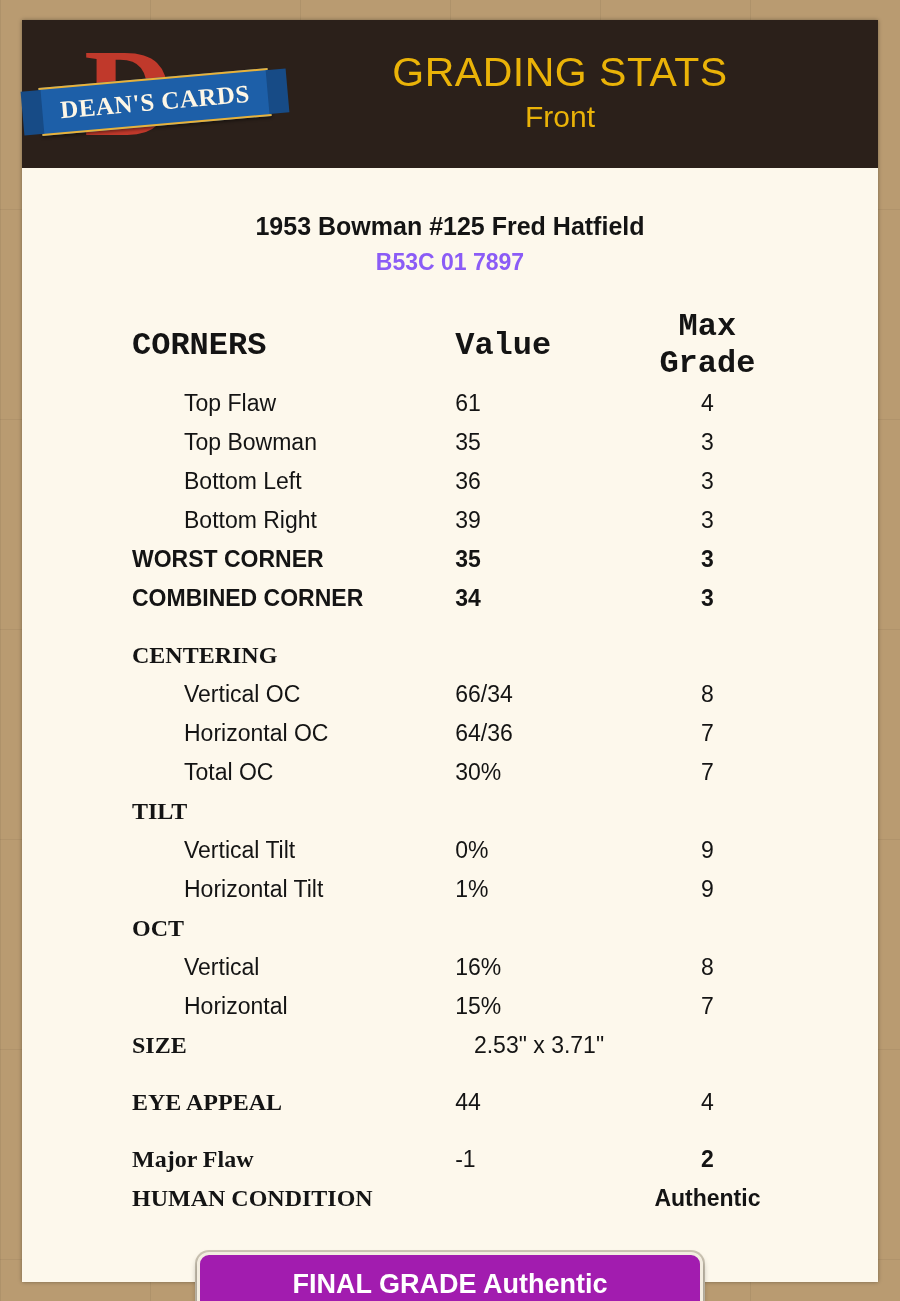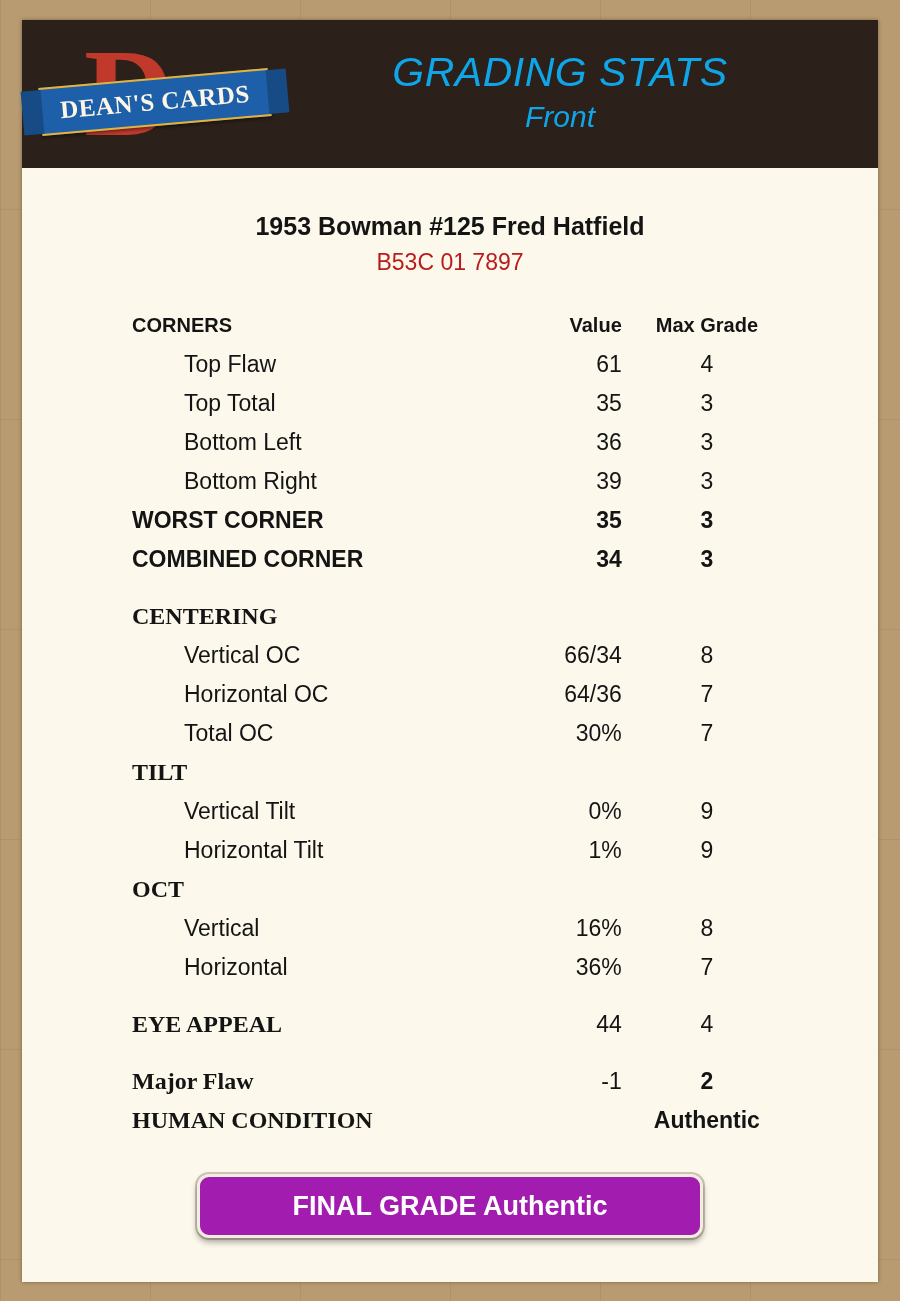--- a/index.html
+++ b/index.html
@@ -88,23 +88,22 @@
     width: 20px;
     height: 44px;
     background: #174b86;
     top: 0;
   }
   .logo .ribbon .tail-l { left: -18px; }
   .logo .ribbon .tail-r { right: -18px; }
   .header-titles {
     flex: 1;
     text-align: center;
-    color: #0ea5e9;
+    color: #eab308;
     padding-right: 40px;
-    font-style: italic;
   }
   .header-titles .t1 {
     font-size: 41px;
     letter-spacing: 0.5px;
     line-height: 1.1;
   }
   .header-titles .t2 {
     font-size: 30px;
     line-height: 1.45;
   }
@@ -114,39 +113,40 @@
   .card-title {
     text-align: center;
     font-size: 25px;
     font-weight: bold;
     color: #141414;
     margin: 14px 0 0 0;
   }
   .card-serial {
     text-align: center;
     font-size: 23px;
-    color: #b91c1c;
+    color: #8b5cf6;
     margin: 8px 0 0 0;
+    font-weight: bold;
   }
   table.stats {
     margin: 30px 0 0 110px;
     border-collapse: collapse;
     width: 660px;
   }
   table.stats td {
     font-size: 23px;
     color: #141414;
     padding: 2px 0;
     height: 35px;
     vertical-align: middle;
   }
   td.c-label { width: 300px; text-align: left; }
-  td.c-value { width: 180px; text-align: right; }
+  td.c-value { width: 180px; text-align: left; }
   td.c-max   { width: 180px; text-align: center; }
-  tr.head td { font-weight: bold; font-size: 20px; }
+  tr.head td { font-weight: bold; font-size: 32px; font-family: Liberation Mono, monospace; }
   tr.section td.c-label { font-weight: bold; font-size: 24px; font-family: Liberation Serif, serif; }
   tr.indent td.c-label { padding-left: 52px; }
   tr.spacer td { height: 18px; padding: 0; }
   tr.bold td { font-weight: bold; }
   td.red { color: #8c1b22; font-weight: bold; }
   td.size-val {
     text-align: center;
     padding-left: 0;
   }
   .final-wrap {
@@ -206,21 +206,21 @@
           <td class="c-value">Value</td>
           <td class="c-max">Max Grade</td>
         </tr>
 
         <tr class="indent">
           <td class="c-label">Top Flaw</td>
           <td class="c-value">61</td>
           <td class="c-max">4</td>
         </tr>
         <tr class="indent">
-          <td class="c-label">Top Total</td>
+          <td class="c-label">Top Bowman</td>
           <td class="c-value">35</td>
           <td class="c-max">3</td>
         </tr>
         <tr class="indent">
           <td class="c-label">Bottom Left</td>
           <td class="c-value">36</td>
           <td class="c-max">3</td>
         </tr>
         <tr class="indent">
           <td class="c-label">Bottom Right</td>
@@ -284,24 +284,29 @@
           <td class="c-value"></td>
           <td class="c-max"></td>
         </tr>
         <tr class="indent">
           <td class="c-label">Vertical</td>
           <td class="c-value">16%</td>
           <td class="c-max">8</td>
         </tr>
         <tr class="indent">
           <td class="c-label">Horizontal</td>
-          <td class="c-value">36%</td>
+          <td class="c-value">15%</td>
           <td class="c-max">7</td>
         </tr>
 
+        <tr class="section">
+          <td class="c-label">SIZE</td>
+          <td class="c-value size-val">2.53" x 3.71"</td>
+          <td class="c-max"></td>
+        </tr>
 
         <tr class="spacer">
             <td colspan="3"></td>
           </tr>
 
         <tr class="section">
           <td class="c-label">EYE APPEAL</td>
           <td class="c-value">44</td>
           <td class="c-max">4</td>
         </tr>

